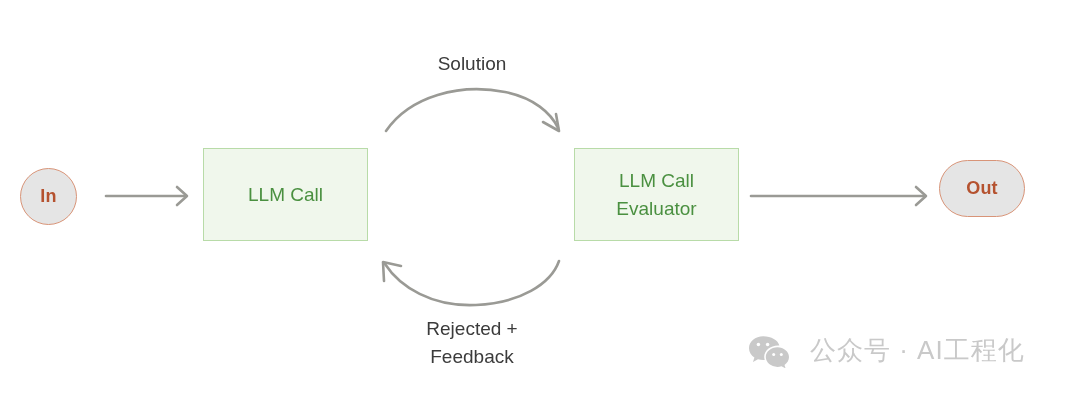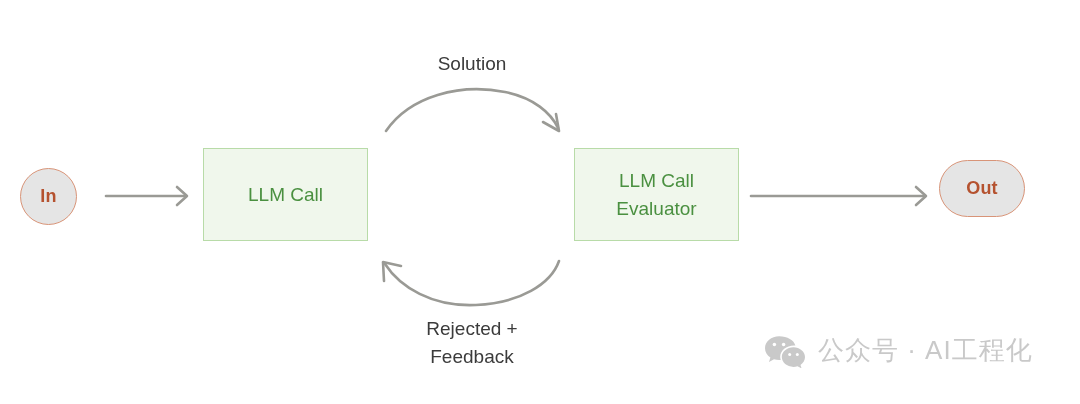--- a/index.html
+++ b/index.html
@@ -114,25 +114,25 @@
   }
   #label-accepted {
     left: 756px;
     top: 214px;
     width: 160px;
   }
 
   
   #watermark {
     position: absolute;
-    left: 764px;
+    left: 748px;
     top: 333px;
     display: flex;
     align-items: center;
-    gap: 12px;
+    gap: 20px;
     color: #c9c9c9;
     font-size: 26px;
     letter-spacing: 1px;
     user-select: none;
   }
   #watermark svg { display: block; }
 </style>
 </head>
 <body>
 

